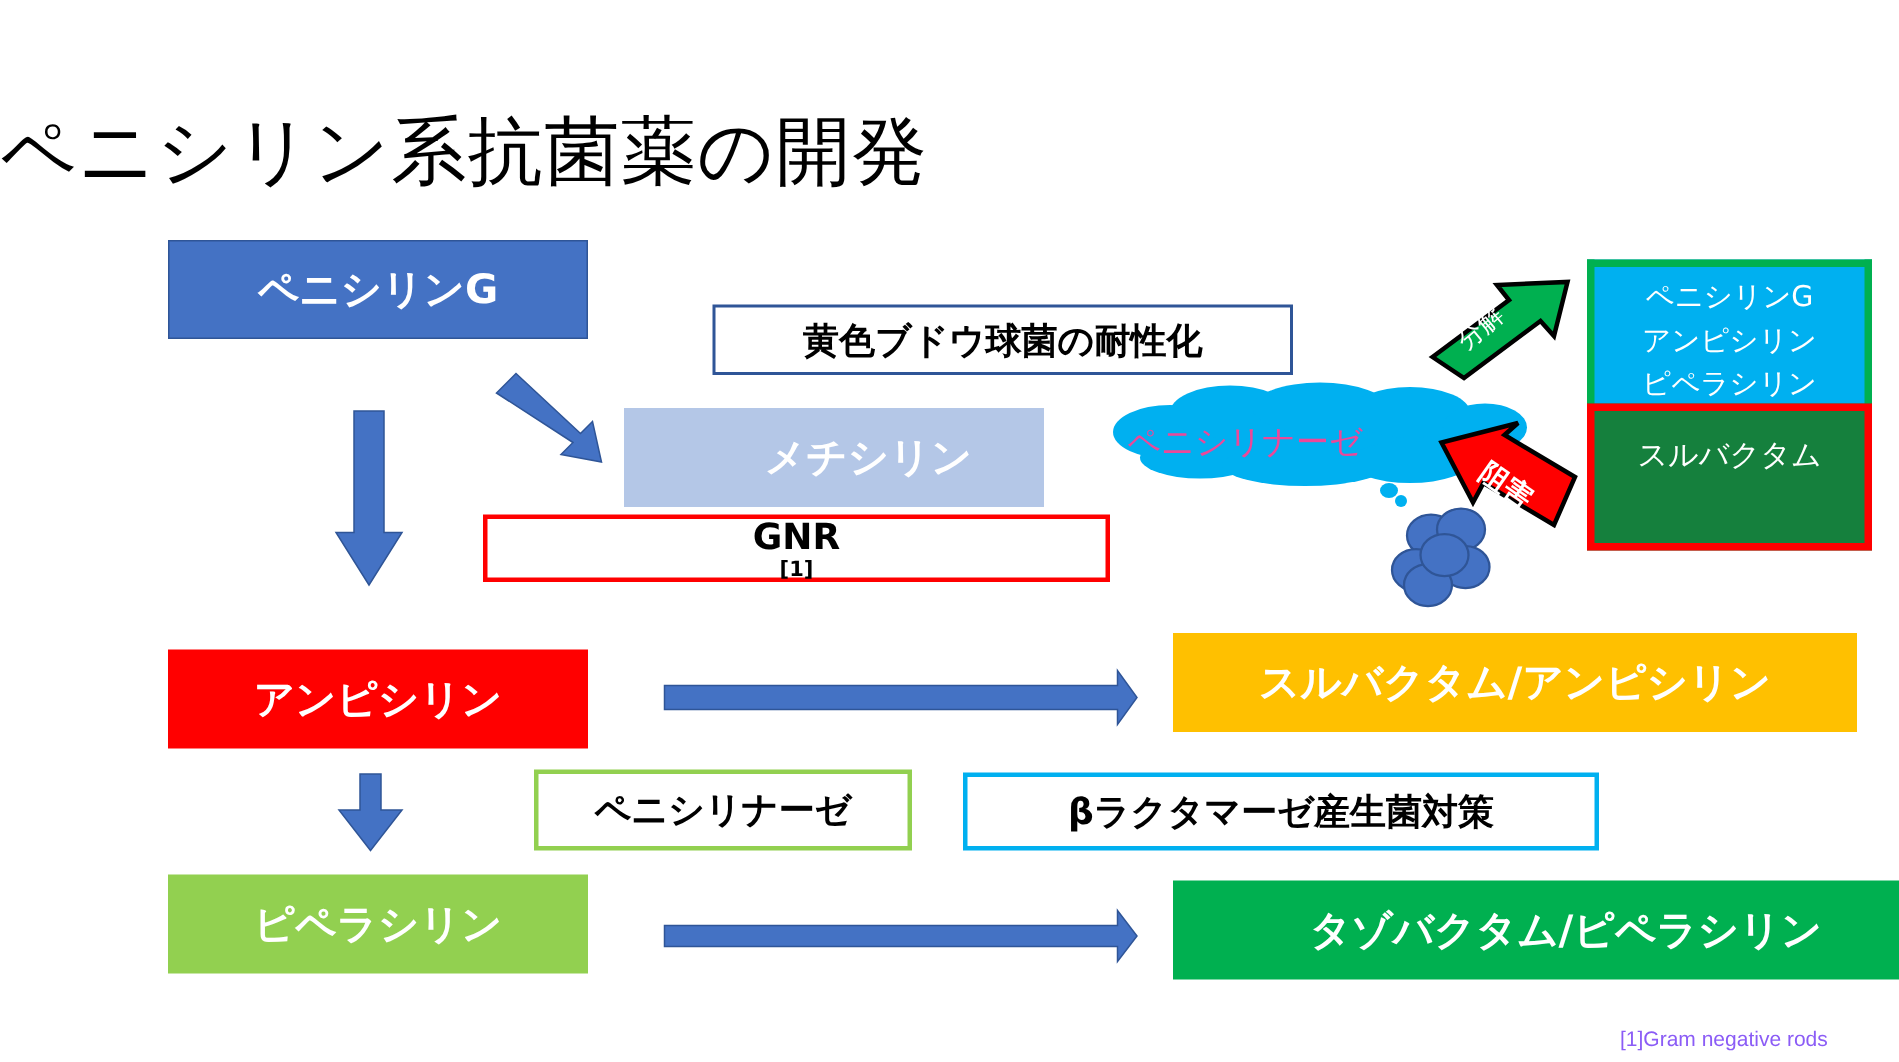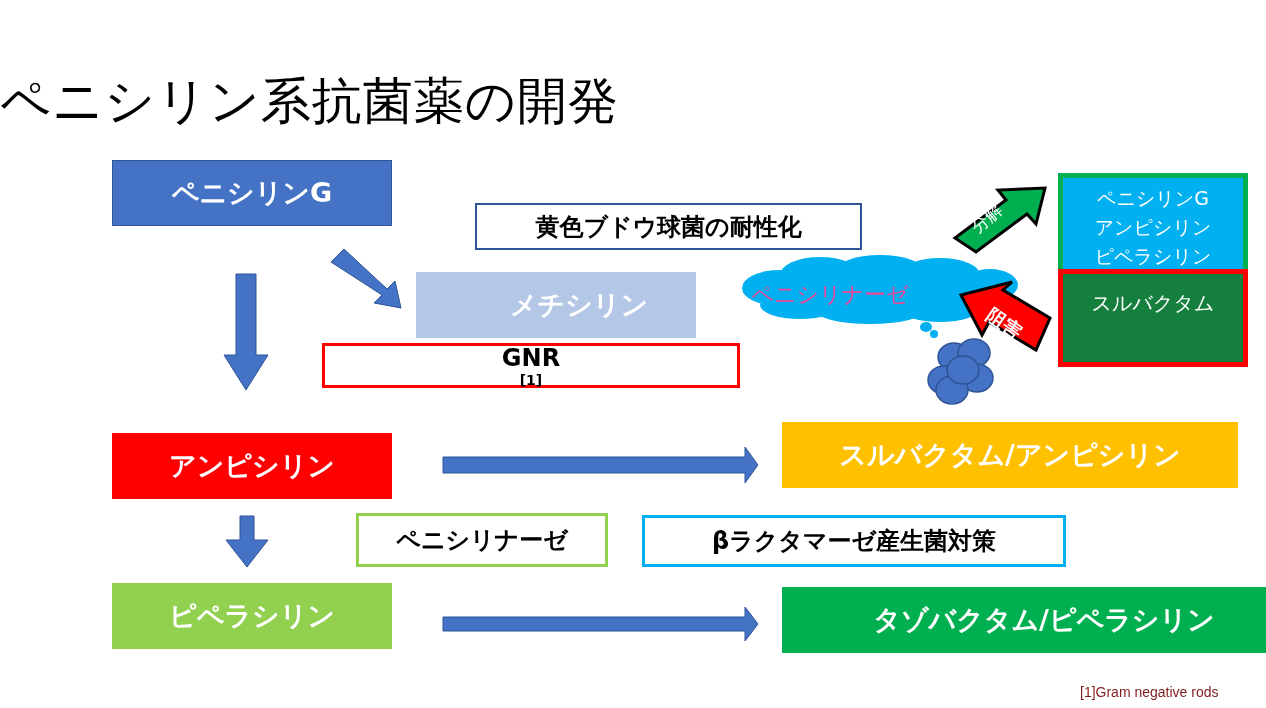--- a/index.html
+++ b/index.html
@@ -2,21 +2,21 @@
 <html><head>
 <meta charset="utf-8">
 <style>
   html, body { margin:0; padding:0; background:#ffffff; }
   body { width:1266px; height:708px; position:relative; overflow:hidden;
          font-family:"DejaVu Sans", "Liberation Sans", sans-serif; }
   .abs { position:absolute; box-sizing:border-box; }
   .title { left:0; top:68px; width:1266px; text-align:left; font-size:50px; color:#000; letter-spacing:1px; }
   .drug { display:flex; align-items:center; justify-content:center; color:#fff; font-weight:bold; font-size:27px; }
   .note { display:flex; align-items:center; justify-content:center; background:#fff; color:#000; font-weight:bold; font-size:24px;margin-left:28px; }
-  .footnote { font-size:14px; color:#7f1d1d; font-family:"Liberation Sans", sans-serif; }
+  .footnote { font-size:14px; color:#8b5cf6; font-family:"Liberation Sans", sans-serif; }
   svg.layer { position:absolute; left:0; top:0; }
   .sup { font-size:14px; vertical-align:super; }
 </style>
 </head>
 <body>
 
 <div class="abs title">ペニシリン系抗菌薬の開発</div>
 
 <svg class="layer" width="1266" height="708">
 

